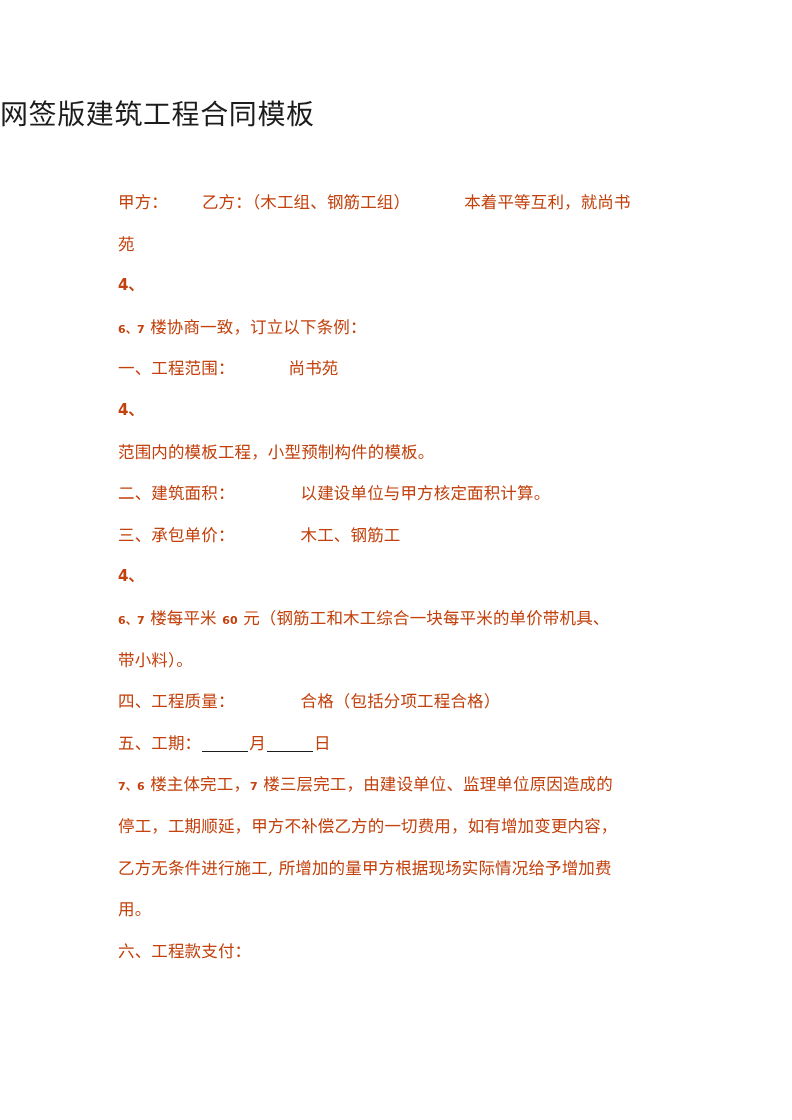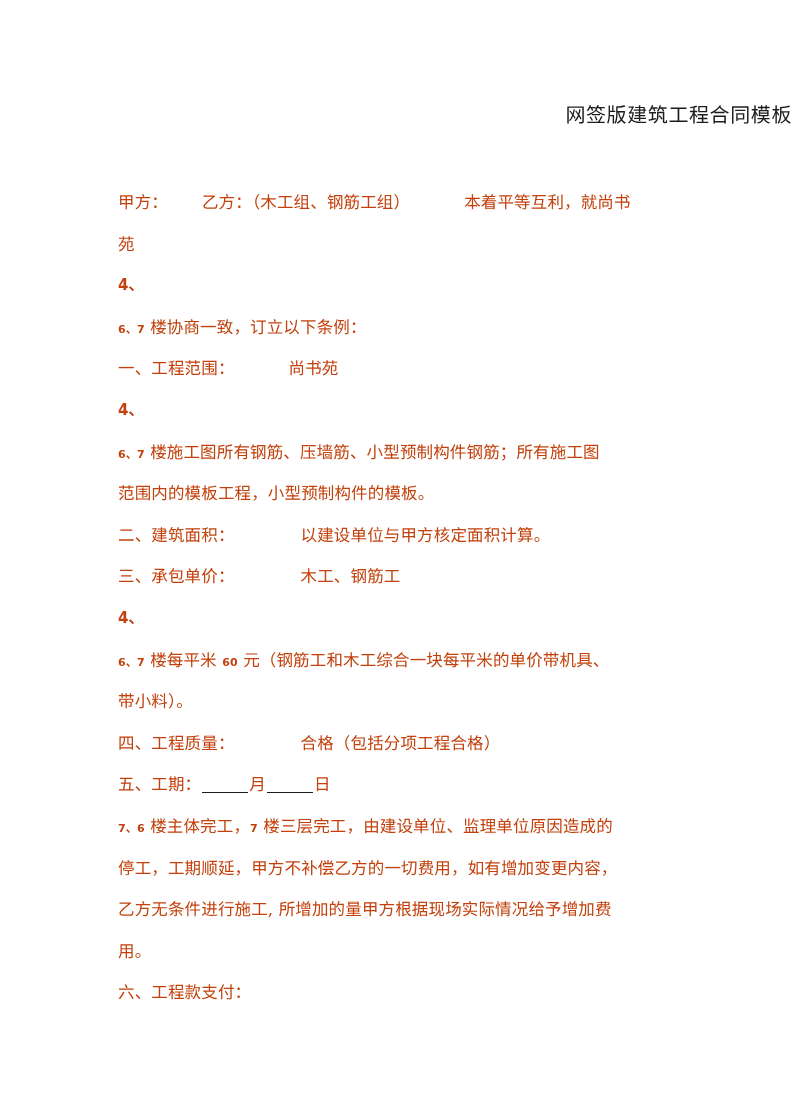--- a/index.html
+++ b/index.html
@@ -23,22 +23,22 @@
     inset: 0;
     background: #ffffff;
   }
 
   
   .doc-title {
     position: absolute;
     top: 100px;
     left: 0;
     width: 792px;
-    text-align: right;
-    font-size: 20px;
+    text-align: left;
+    font-size: 28px;
     line-height: 30px;
     letter-spacing: 0.6px;
     font-weight: 400;
     color: #1c1c1c;
     font-family: "DejaVu Serif", "Liberation Serif", serif;
   }
 
   
   .body-block {
     position: absolute;
@@ -97,21 +97,20 @@
     <div class="line"><span>苑</span></div>
 
     <div class="line numeric-lead"><span>4、</span></div>
 
     <div class="line"><span class="num">6、7</span><span> 楼协商一致，订立以下条例：</span></div>
 
     <div class="line"><span>一、工程范围：</span><span class="gap-md"></span><span>尚书苑</span></div>
 
     <div class="line numeric-lead"><span>4、</span></div>
 
-    <div class="line"><span class="num">6、7</span><span> 楼施工图所有钢筋、压墙筋、小型预制构件钢筋；所有施工图</span></div>
 
     <div class="line"><span>范围内的模板工程，小型预制构件的模板。</span></div>
 
     <div class="line"><span>二、建筑面积：</span><span class="gap-lg"></span><span>以建设单位与甲方核定面积计算。</span></div>
 
     <div class="line"><span>三、承包单价：</span><span class="gap-lg"></span><span>木工、钢筋工</span></div>
 
     <div class="line numeric-lead"><span>4、</span></div>
 
     <div class="line"><span class="num">6、7</span><span> 楼每平米 </span><span class="num">60</span><span> 元（钢筋工和木工综合一块每平米的单价带机具、</span></div>

